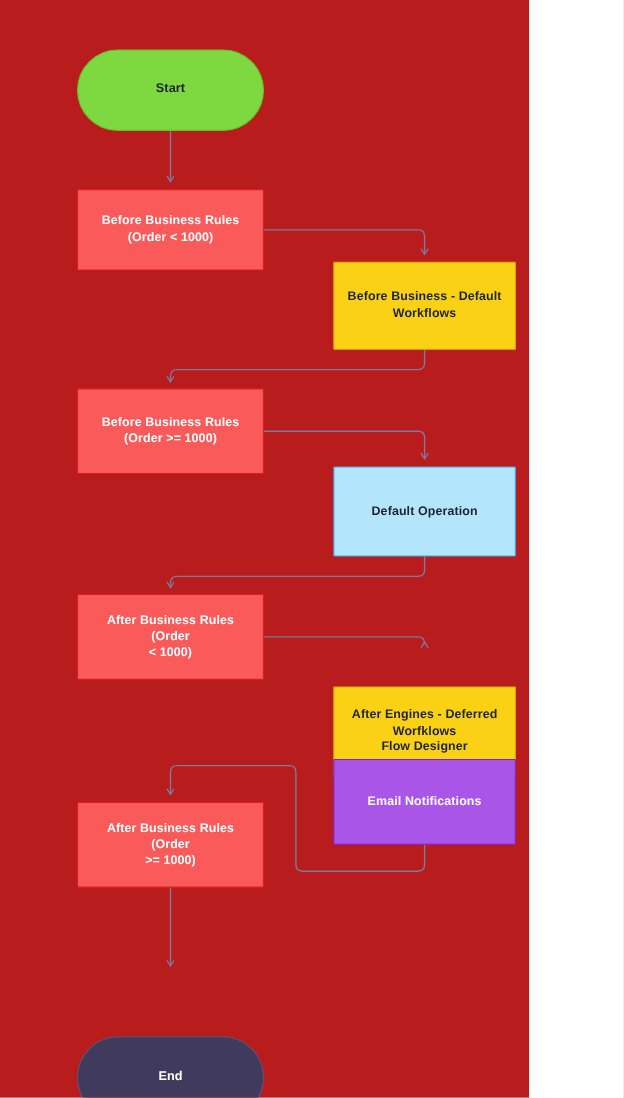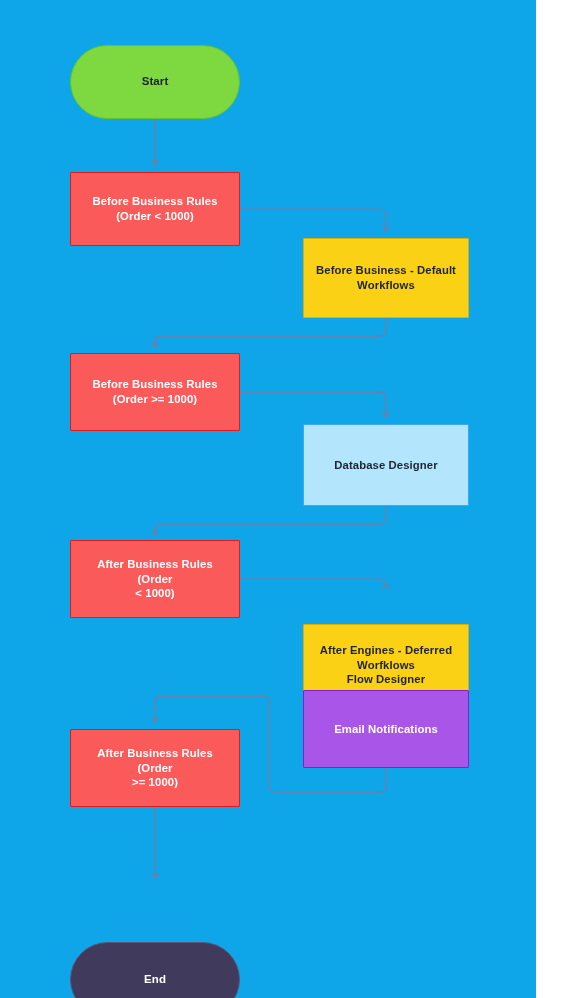--- a/index.html
+++ b/index.html
@@ -50,21 +50,21 @@
   .n-rect {
     border-width: 1.6px;
     border-style: solid;
     border-radius: 1px;
     font-size: 11.3px;
   }
 </style>
 </head>
 <body>
 
-<div id="canvas" style="width: 536px; height: 998px; background: #0ea5e9;">
+<div id="canvas" style="width: 481px; height: 998px; background: #b91c1c;">
   <svg id="edges" viewBox="0 0 567 998" xmlns="http://www.w3.org/2000/svg">
     <defs>
       <marker id="arrowhead" markerWidth="9" markerHeight="9" refX="5.2" refY="3.6" orient="auto" markerUnits="userSpaceOnUse">
         <path d="M 0.6,0.6 L 5.4,3.6 L 0.6,6.6" fill="none" stroke="#7b7b9e" stroke-width="1.2" stroke-linecap="round" stroke-linejoin="round"></path>
       </marker>
     </defs>
     <g id="edge-paths">
         <path d="M 155,119 L 155,165" fill="none" stroke="#7b7b9e" stroke-width="1.25" stroke-linecap="round" stroke-linejoin="round" marker-end="url(#arrowhead)"></path>
         <path d="M 240,209 L 380,209 Q 386,209 386,215 L 386,231" fill="none" stroke="#7b7b9e" stroke-width="1.25" stroke-linecap="round" stroke-linejoin="round" marker-end="url(#arrowhead)"></path>
         <path d="M 386,318 L 386,330 Q 386,336 380,336 L 161,336 Q 155,336 155,342 L 155,347" fill="none" stroke="#7b7b9e" stroke-width="1.25" stroke-linecap="round" stroke-linejoin="round" marker-end="url(#arrowhead)"></path>
@@ -86,21 +86,21 @@
       </div>
       <div class="node n-rect" style="left: 303px; top: 238px; width: 166px; height: 80px; background: rgb(251, 209, 22); border-color: rgb(217, 177, 0); color: rgb(31, 36, 48);">
         <span class="lbl">Before Business - Default
 Workflows</span>
       </div>
       <div class="node n-rect" style="left: 70px; top: 353px; width: 170px; height: 78px; background: rgb(251, 90, 90); border-color: rgb(224, 27, 27); color: rgb(255, 255, 255);">
         <span class="lbl">Before Business Rules
 (Order &gt;= 1000)</span>
       </div>
       <div class="node n-rect" style="left: 303px; top: 424px; width: 166px; height: 82px; background: rgb(179, 229, 253); border-color: rgb(58, 167, 240); color: rgb(31, 36, 48);">
-        <span class="lbl">Database Designer</span>
+        <span class="lbl">Default Operation</span>
       </div>
       <div class="node n-rect" style="left: 70px; top: 540px; width: 170px; height: 78px; background: rgb(251, 90, 90); border-color: rgb(224, 27, 27); color: rgb(255, 255, 255);">
         <span class="lbl">After Business Rules (Order
 &lt; 1000)</span>
       </div>
       <div class="node n-rect" style="left: 303px; top: 591px; width: 166px; height: 82px; background: rgb(251, 209, 22); border-color: rgb(217, 177, 0); color: rgb(31, 36, 48); margin-top: 33px;">
         <span class="lbl">After Engines - Deferred
 Worfklows
 Flow Designer</span>
       </div>

